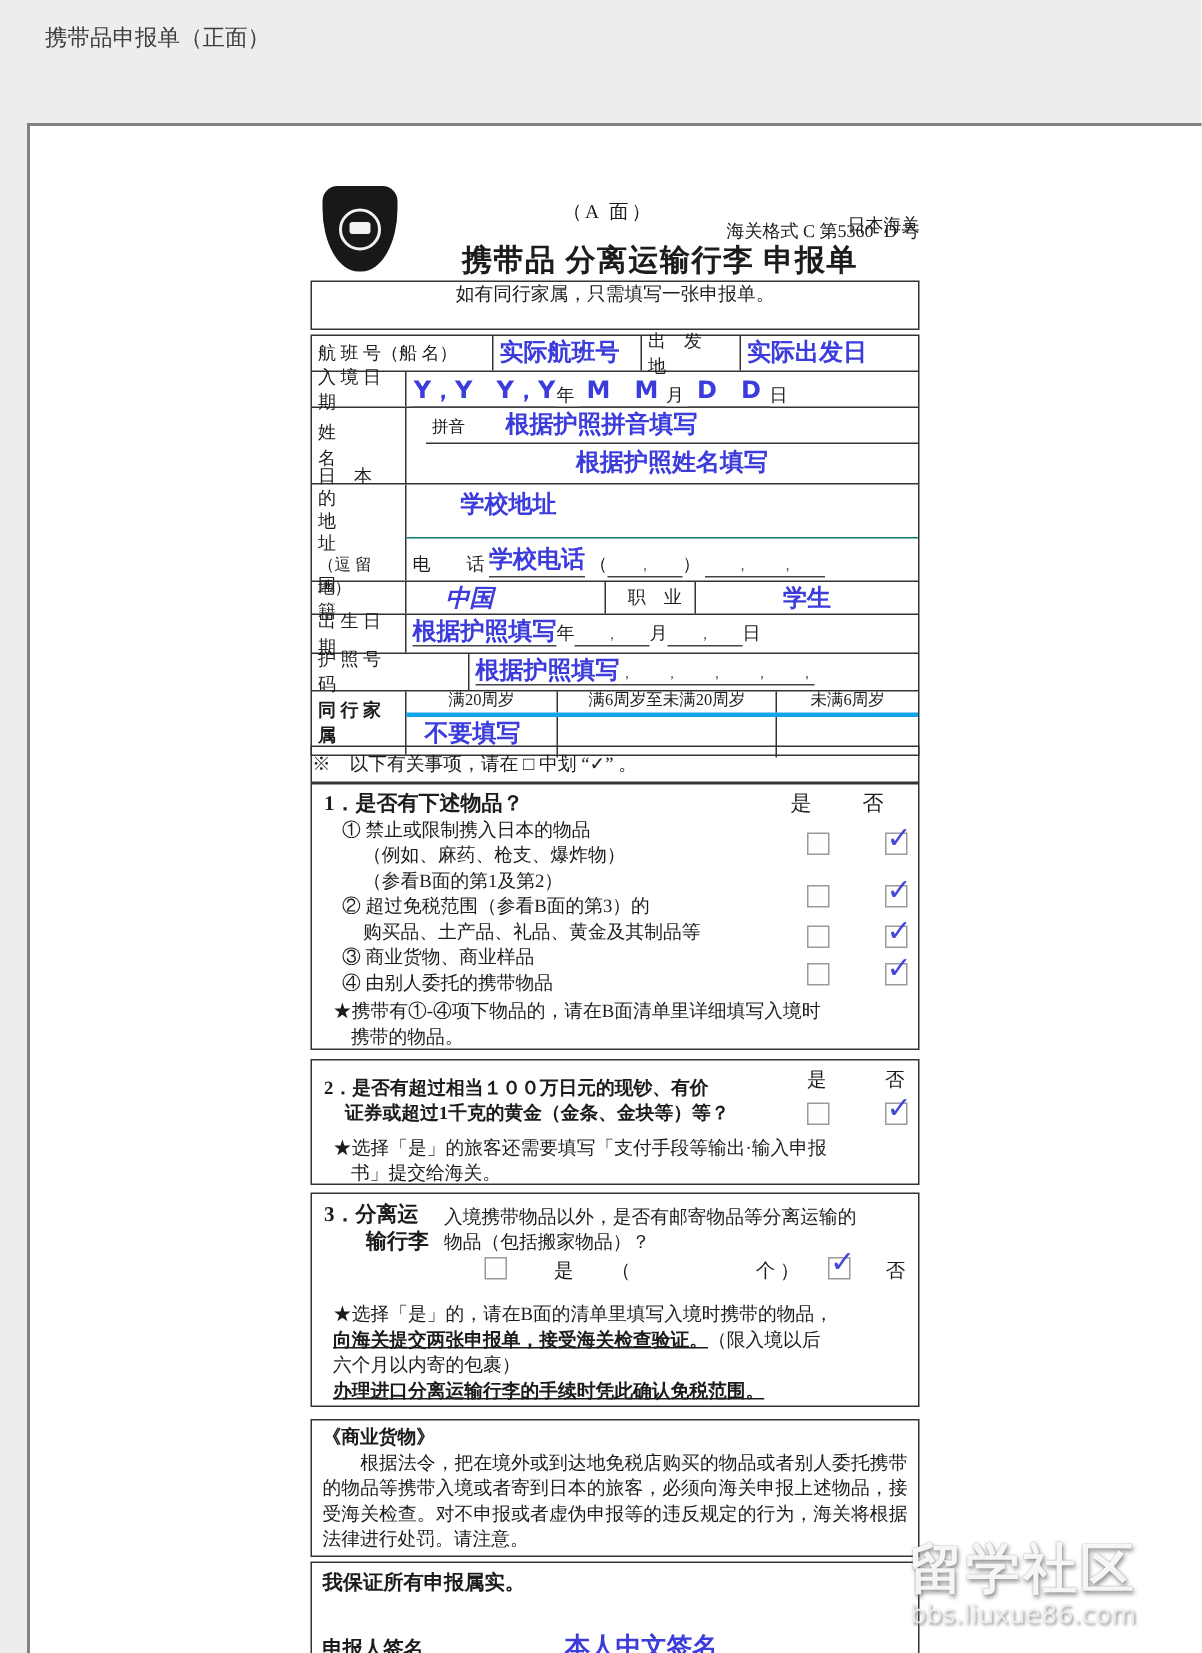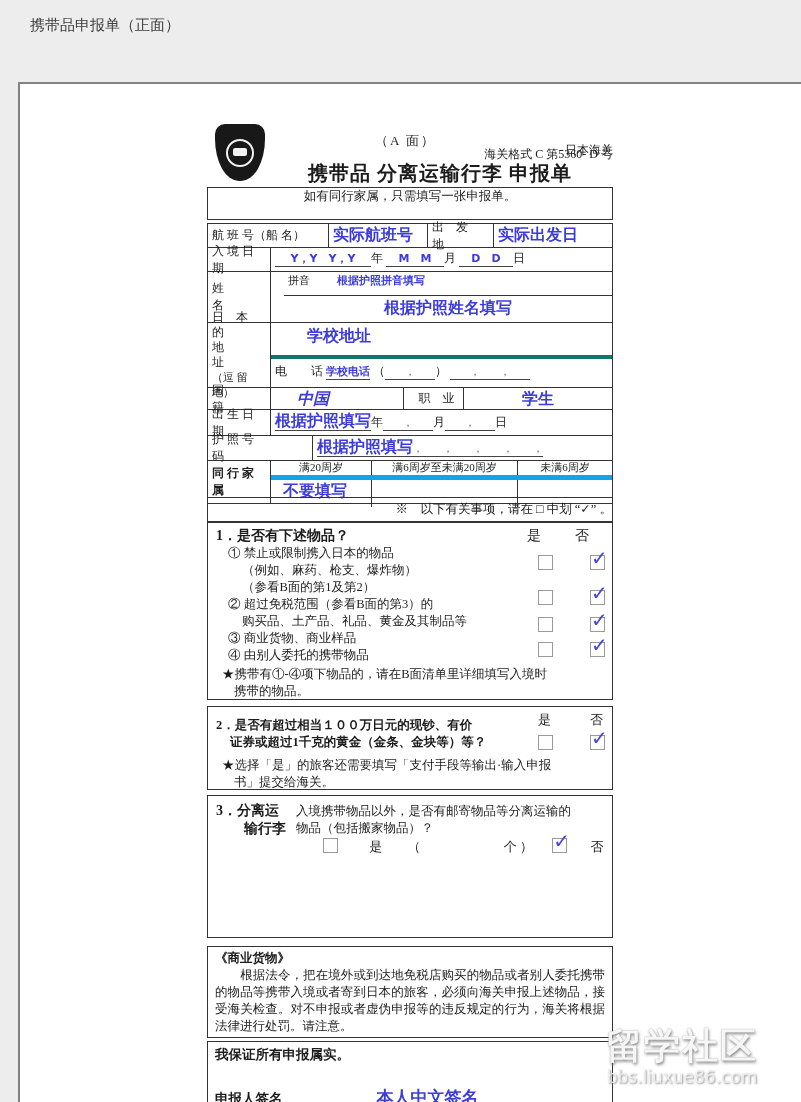--- a/index.html
+++ b/index.html
@@ -29,21 +29,21 @@
   
   .tbl{position:absolute;left:0;top:103px;width:406px;border:1px solid #333;box-sizing:border-box;
        font-size:12px;}
   .trow{display:flex;border-bottom:1px solid #333;align-items:stretch;}
   .trow:last-child{border-bottom:none;}
   .tcell{padding:2px 4px;box-sizing:border-box;}
   .bl{border-left:1px solid #333;}
   .lab{display:flex;align-items:center;}
   .blue{color:#3c3cdc;font-family:"DejaVu Sans","Liberation Sans",sans-serif;font-weight:bold;}
   .b16{font-size:16px;line-height:18px;}
-  .b15{font-size:11px;}
+  .b15{font-size:16px;}
   .ul{display:inline-block;border-bottom:1px solid #444;vertical-align:bottom;}
   .tick{color:#555;font-size:10px;}
 
   
   .qbox{position:absolute;left:0;width:406px;border:1px solid #333;box-sizing:border-box;}
   .cb{position:absolute;width:13px;height:13px;border:1px solid #9a9a9a;background:#fefefe;}
   .cb.checked::after{content:"✓";position:absolute;left:0px;top:-10px;font-size:20px;
        color:#4646d8;font-weight:bold;font-family:"DejaVu Sans",sans-serif;}
   .cb-inline{position:relative;display:inline-block;vertical-align:-2px;}
   .qline{font-size:12.5px;line-height:17px;}
@@ -109,21 +109,21 @@
           </div>
         </div>
 
         <div class="trow" style="height:64px;">
           <div class="tcell" style="width:62px;display:flex;flex-direction:column;justify-content:center;line-height:15px;">
             <span>日　本　的</span>
             <span>地　　　址</span>
             <span style="font-size:11px;">（逗 留 地）</span>
           </div>
           <div class="bl" style="flex:1;">
-            <div style="height:36px;border-bottom:4px solid #0f766e;padding:4px 4px 0 36px;box-sizing:border-box;">
+            <div style="height:36px;border-bottom:1px solid #0f766e;padding:4px 4px 0 36px;box-sizing:border-box;">
               <span class="blue b16">学校地址</span>
             </div>
             <div style="height:27px;padding:4px 4px 0 4px;box-sizing:border-box;white-space:nowrap;">
               <span>电　　话</span>
               <span class="ul"><span class="blue b15">学校电话</span></span>
               <span>（</span><span class="ul tick">　　，　　</span><span>）</span>
             <span class="ul tick">　　，　　，　　</span>
             </div>
           </div>
         </div>
@@ -149,37 +149,37 @@
         <div class="trow" style="height:24px;gap:42px;">
           <div class="tcell lab" style="width:62px;">护 照 号 码</div>
           <div class="tcell bl" style="flex:1;white-space:nowrap;">
             <span class="ul"><span class="blue b16">根据护照填写</span></span><span class="ul tick">，　　，　　，　　，　　，</span>
           </div>
         </div>
 
         <div class="trow" style="height:42px;">
           <div class="tcell lab" style="width:62px;font-weight:bold;">同 行 家 属</div>
           <div class="bl" style="flex:1;">
-            <div style="display:flex;height:14px;border-bottom:5px solid #0ea5e9;font-size:11px;text-align:center;line-height:13px;">
+            <div style="display:flex;height:14px;border-bottom:3px solid #0ea5e9;font-size:11px;text-align:center;line-height:13px;">
               <div style="width:100px;">满20周岁</div>
               <div style="width:145px;border-left:1px solid #333;">满6周岁至未满20周岁</div>
               <div style="flex:1;border-left:1px solid #333;">未满6周岁</div>
             </div>
             <div style="display:flex;height:27px;">
               <div style="width:100px;padding:2px 0 0 12px;box-sizing:border-box;">
                 <span class="blue b16">不要填写</span>
               </div>
               <div style="width:145px;border-left:1px solid #333;"></div>
               <div style="flex:1;border-left:1px solid #333;"></div>
             </div>
           </div>
         </div>
       </div>
 
-      <div class="qbox" style="top:377px;height:25px;text-align:right;font-size:12.5px;line-height:22px;">※　以下有关事项，请在 □ 中划 “✓” 。</div>
+      <div class="qbox" style="top:377px;height:25px;text-align:left;font-size:12.5px;line-height:22px;">※　以下有关事项，请在 □ 中划 “✓” 。</div>
 
       <div class="qbox" style="top:402px;height:178px;padding:4px 8px;">
         <div style="display:flex;">
           <div class="qtitle" style="flex:1;">1．是否有下述物品？</div>
           <div class="qtitle" style="width:52px;text-align:center;font-weight:normal;">是</div>
           <div class="qtitle" style="width:44px;text-align:center;font-weight:normal;">否</div>
         </div>
         <div class="qline" style="margin-left:12px;">① 禁止或限制携入日本的物品</div>
         <div class="qline" style="margin-left:26px;">（例如、麻药、枪支、爆炸物）</div>
         <div class="qline" style="margin-left:26px;">（参看B面的第1及第2）</div>
@@ -220,20 +220,26 @@
           <div class="qline">物品（包括搬家物品）？</div>
         </div>
         <div style="position:absolute;left:0;top:42px;width:100%;font-size:13px;">
           <span class="cb cb-inline" style="margin-left:115px;"></span>
           <span style="margin-left:28px;">是</span>
           <span style="margin-left:22px;">（</span>
           <span style="margin-left:80px;">个 ）</span>
           <span class="cb cb-inline checked" style="margin-left:16px;"></span>
           <span style="margin-left:20px;">否</span>
         </div>
+        <div style="position:absolute;left:14px;top:72px;right:6px;">
+          <div class="qline">★选择「是」的，请在B面的清单里填写入境时携带的物品，</div>
+          <div class="qline"><span class="undl">向海关提交两张申报单，接受海关检查验证。</span><span>（限入境以后</span></div>
+          <div class="qline">六个月以内寄的包裹）</div>
+          <div class="qline"><span class="undl">办理进口分离运输行李的手续时凭此确认免税范围。</span></div>
+        </div>
       </div>
 
       <div class="qbox" style="top:826px;height:92px;padding:3px 7px;">
         <div class="qline" style="font-weight:bold;">《商业货物》</div>
         <div class="qline" style="text-align:justify;">　　根据法令，把在境外或到达地免税店购买的物品或者别人委托携带的物品等携带入境或者寄到日本的旅客，必须向海关申报上述物品，接受海关检查。对不申报或者虚伪申报等的违反规定的行为，海关将根据法律进行处罚。请注意。</div>
       </div>
 
       <div class="qbox" style="top:921px;height:80px;padding:4px 7px;">
         <div style="font-size:13.5px;font-weight:bold;">我保证所有申报属实。</div>
         <div style="margin-top:22px;">

